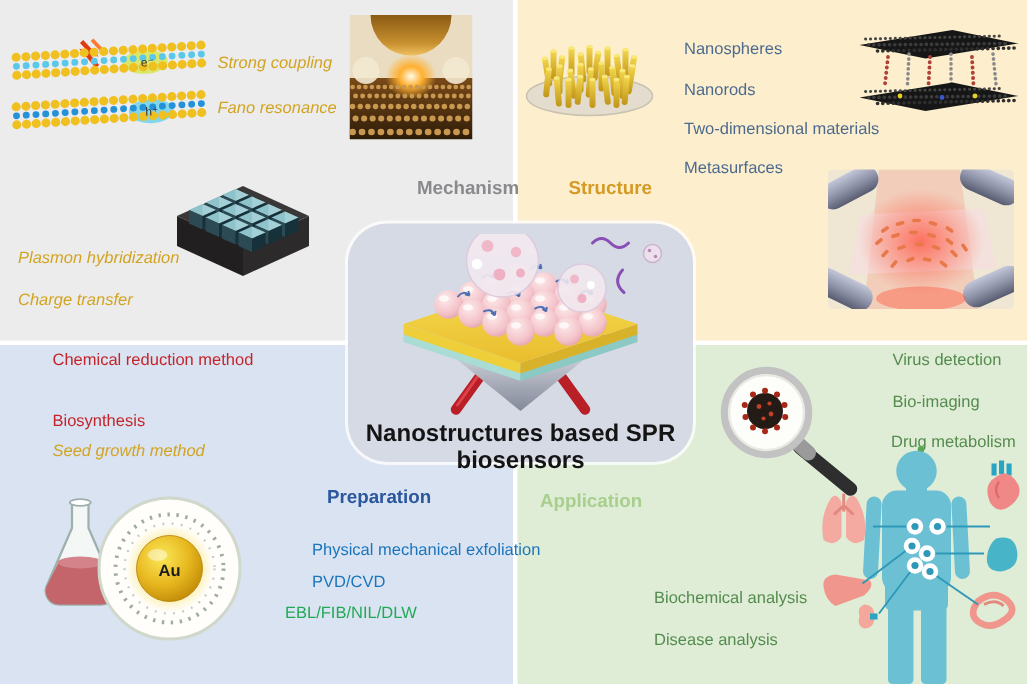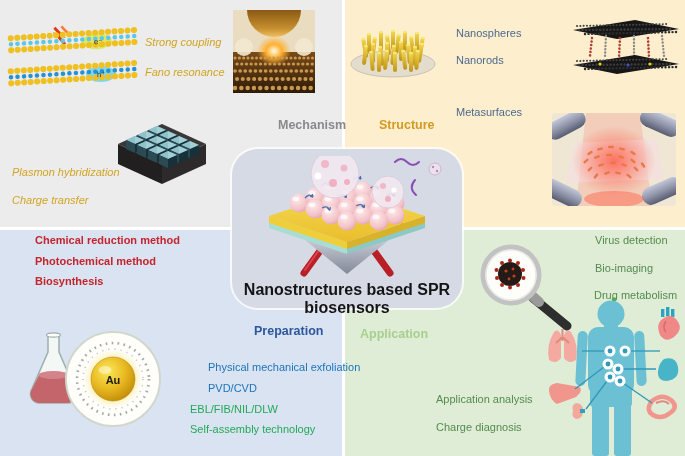--- a/index.html
+++ b/index.html
@@ -8,28 +8,28 @@
   .quad{position:absolute;}
   .q-mech{left:0;top:0;width:342px;height:227px;background:var(--mechanism-bg);}
   .q-struct{left:345px;top:0;width:340px;height:227px;background:var(--structure-bg);}
   .q-prep{left:0;top:230px;width:342px;height:226px;background:var(--preparation-bg);}
   .q-app{left:345px;top:230px;width:340px;height:226px;background:var(--application-bg);}
   .panel{position:absolute;left:232px;top:149px;width:230px;height:159px;border-radius:26px;
          background:var(--panel-bg);box-shadow:0 0 0 2px rgba(255,255,255,.75);}
   .t{position:absolute;font-size:11px;line-height:13px;white-space:nowrap;}
   .lbl{position:absolute;font-size:12.5px;font-weight:bold;white-space:nowrap;}
   .gold{color:var(--gold-text);font-style:italic;}
-  .red{color:var(--red-text);font-weight:bold;}
+  .red{color:var(--red-text);}
   .blue{color:var(--blue-text);padding-left:18px;}
   .green{color:var(--green-text);}
   .steel{color:var(--steel-blue-text);}
   .dkgreen{color:var(--dark-green-text);}
   .mech-lbl{color:var(--gray-label);padding-left:40px;}
   .struct-lbl{color:var(--structure-label);}
-  .prep-lbl{color:var(--navy-label);margin-left:36px;}
+  .prep-lbl{color:var(--navy-label);}
   .app-lbl{color:var(--light-green-label);}
   .center-title{position:absolute;left:234px;top:281px;width:226px;text-align:center;
                 font-size:16px;font-weight:bold;color:#141414;}
   svg{position:absolute;display:block;}
 </style>
 </head>
 <body>
 
 <div class="canvas">
 
@@ -228,31 +228,31 @@
     </g>
     <use href="#clamp" transform="translate(14,12) rotate(-28)"></use>
     <use href="#clamp" transform="translate(108,10) rotate(24)"></use>
     <use href="#clamp" transform="translate(10,80) rotate(26)"></use>
     <use href="#clamp" transform="translate(110,78) rotate(-24)"></use>
     <ellipse cx="62" cy="86" rx="30" ry="8" fill="#ff5038" opacity="0.4"></ellipse>
   </svg>
 
   <div class="t steel" style="left:456px;top:27px">Nanospheres</div>
   <div class="t steel" style="left:456px;top:54px">Nanorods</div>
+  <div class="t steel" style="left:456px;top:80px">Two-dimensional materials</div>
   <div class="t steel" style="left:456px;top:106px">Metasurfaces</div>
   <div class="lbl struct-lbl" style="left:379px;top:118px">Structure</div>
 
   <div class="t red" style="left:35px;top:234px">Chemical reduction method</div>
-  <div class="t red" style="left:35px;top:255px">Photochemical method</div>
   <div class="t red" style="left:35px;top:275px">Biosynthesis</div>
+  <div class="t gold" style="left:35px;top:295px">Seed growth method</div>
   <div class="lbl prep-lbl" style="left:218px;top:324px">Preparation</div>
   <div class="t blue" style="left:190px;top:361px">Physical mechanical exfoliation</div>
   <div class="t blue" style="left:190px;top:382px">PVD/CVD</div>
   <div class="t green" style="left:190px;top:403px">EBL/FIB/NIL/DLW</div>
-  <div class="t green" style="left:190px;top:423px">Self-assembly technology</div>
 
   <svg style="left:15px;top:325px" width="148" height="108" viewBox="0 0 148 108">
     <defs>
       <radialGradient id="auG" cx="38%" cy="32%" r="75%">
         <stop offset="0%" stop-color="#fae858"></stop>
           <stop offset="55%" stop-color="#e8b820"></stop>
         <stop offset="100%" stop-color="#bd8806"></stop>
       </radialGradient>
       <radialGradient id="auHalo" cx="50%" cy="50%" r="50%">
         <stop offset="55%" stop-color="#f8d840" stop-opacity="0.55"></stop>
@@ -357,22 +357,22 @@
     <circle cx="136" cy="30" r="3" fill="#f0b8c8"></circle>
       <circle cx="147" cy="34" r="2.6" fill="#ffffff"></circle>
     <circle cx="141" cy="43" r="3" fill="#eeb0c2"></circle>
   </svg>
   <div class="center-title">Nanostructures based SPR biosensors</div>
 
   <div class="t dkgreen" style="left:595px;top:234px">Virus detection</div>
   <div class="t dkgreen" style="left:595px;top:262px">Bio-imaging</div>
   <div class="t dkgreen" style="left:594px;top:289px">Drug metabolism</div>
   <div class="lbl app-lbl" style="left:360px;top:327px">Application</div>
-  <div class="t dkgreen" style="left:436px;top:393px">Application analysis</div>
-  <div class="t dkgreen" style="left:436px;top:421px">Charge diagnosis</div>
+  <div class="t dkgreen" style="left:436px;top:393px">Biochemical analysis</div>
+  <div class="t dkgreen" style="left:436px;top:421px">Disease analysis</div>
 
   <svg style="left:473px;top:242px" width="108" height="92" viewBox="0 0 108 92">
     <path d="M60,56 L94,84" stroke="#2e2e2e" stroke-width="9" stroke-linecap="round"></path>
     <path d="M56,51 L66,60" stroke="#9a9a9a" stroke-width="10" stroke-linecap="round"></path>
     <circle cx="38" cy="33" r="28" fill="#fdfdf9" stroke="#c2c2c2" stroke-width="5"></circle>
     <circle cx="38" cy="33" r="25" fill="none" stroke="#e9e9e4" stroke-width="1.5"></circle>
     <g>
       <circle cx="37" cy="32" r="12" fill="#241a16"></circle>
       <g fill="#a82818">
         <circle cx="37" cy="18.5" r="2"></circle>

